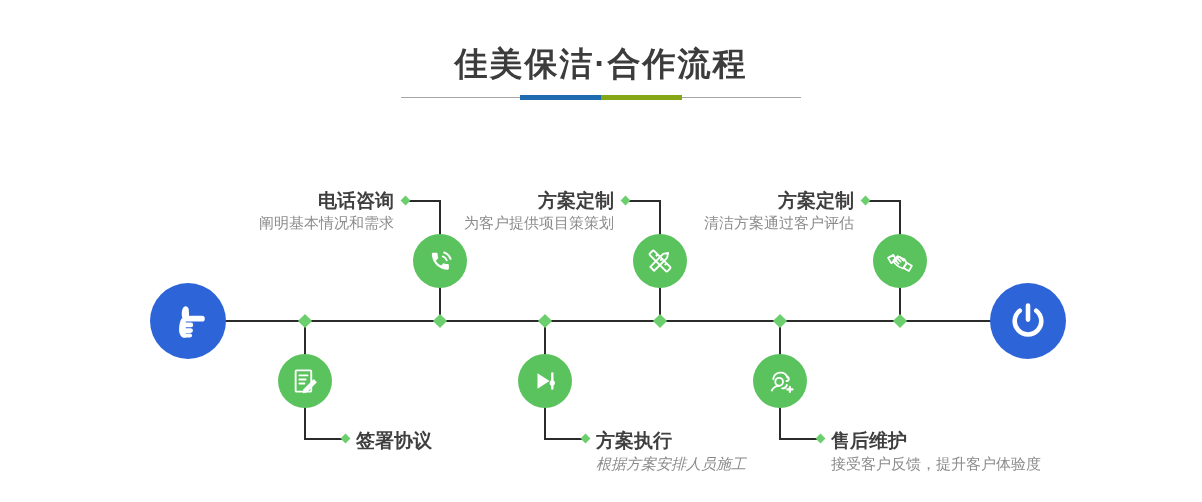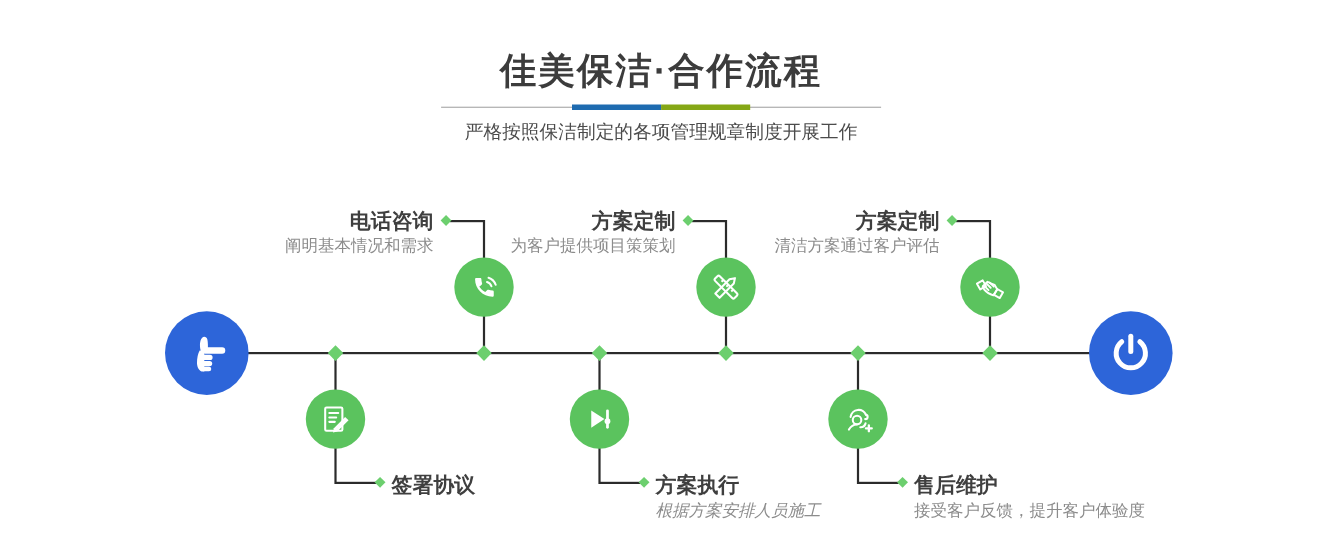--- a/index.html
+++ b/index.html
@@ -43,21 +43,20 @@
 </head>
 <body>
 
 <div class="canvas">
 
   <h1 class="page-title">佳美保洁·合作流程</h1>
   <div class="divider">
     <span class="thick blue"></span>
     <span class="thick green"></span>
   </div>
-  <p class="page-subtitle">严格按照保洁制定的各项管理规章制度开展工作</p>
 
   <div class="main-line"></div>
 
   <div class="vline" style="left:439px; top:200px; height:121px;"></div>
   <div class="hline" style="left:409px; top:200px; width:31px;"></div>
   <div class="label-diamond" style="left:402px; top:197px;"></div>
   <div class="node-diamond" style="left:435px; top:316px;"></div>
   <div class="circle" style="left:413px; top:234px;">
     <svg viewBox="0 0 24 24">
       <path fill="#fff" d="M8.2 10.9c1 2 2.6 3.7 4.7 4.7l1.5-1.5c.2-.2.6-.3.9-.2.9.3 1.9.5 2.9.5.5 0 .9.4.9.9v2.8c0 .5-.4.9-.9.9-7 0-12.7-5.7-12.7-12.7 0-.5.4-.9.9-.9h2.8c.5 0 .9.4.9.9 0 1 .2 2 .5 2.9.1.3 0 .7-.2.9l-1.5 1.5z"></path>

